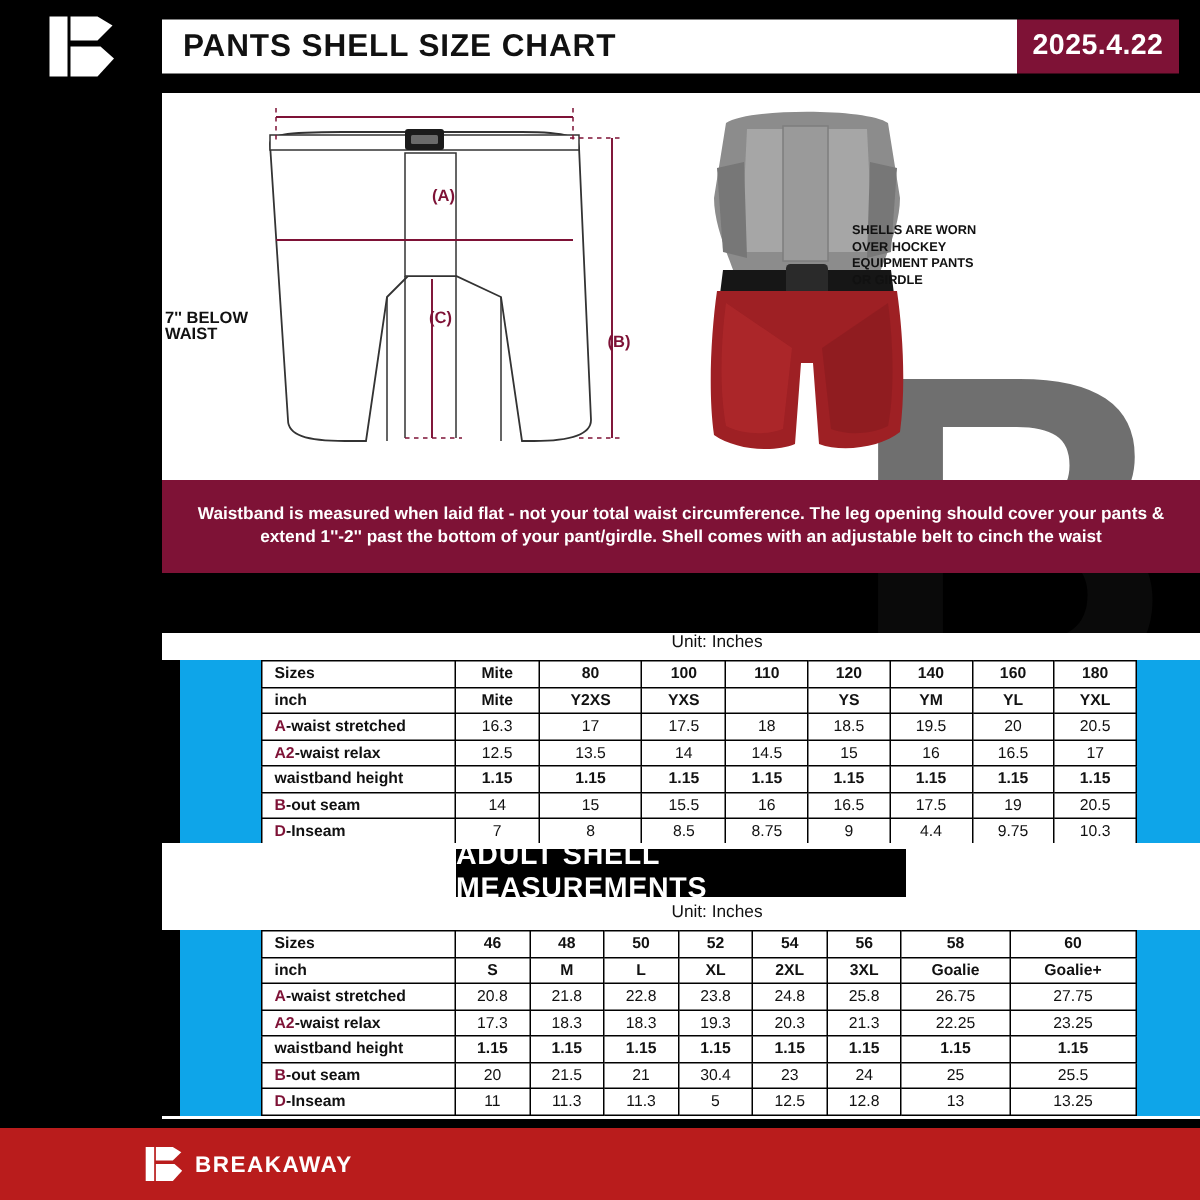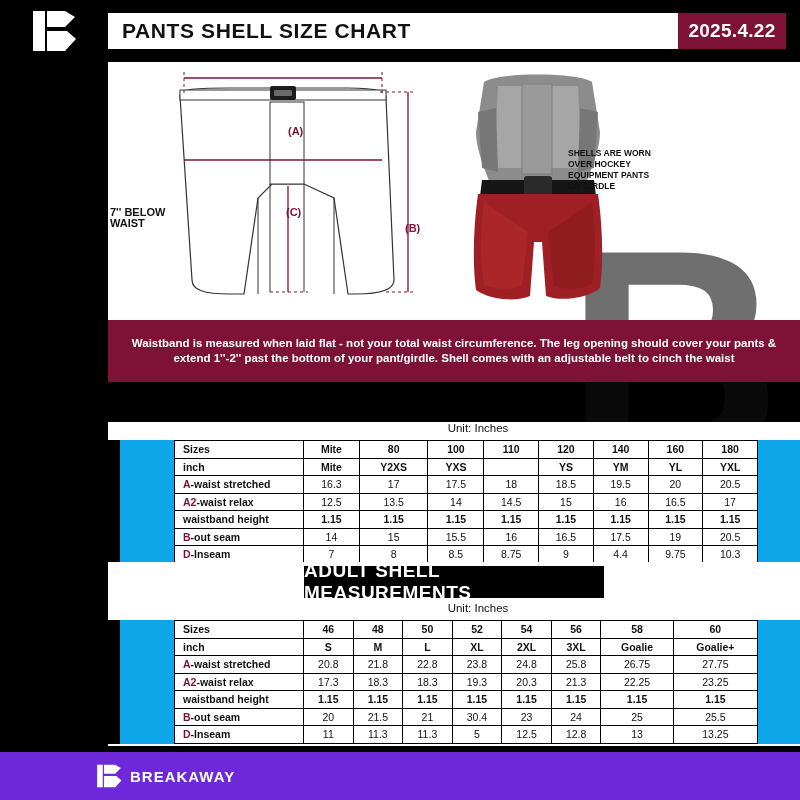--- a/index.html
+++ b/index.html
@@ -92,21 +92,21 @@
   td{
     border:1px solid #000;height:16.5px;font-size:10.5px;color:#111;text-align:center;
     padding:0 2px;
   }
   td.first{width:118px;text-align:left;padding-left:8px;font-weight:bold;}
   td.hdr{font-weight:bold;}
   .mx{color:#7e1236;font-weight:bold;}
 
   
   .footer{
-    position:absolute;left:0;top:752px;width:800px;height:48px;background:#6d28d9;
+    position:absolute;left:0;top:752px;width:800px;height:48px;background:#b91c1c;
     display:flex;align-items:center;gap:24px;
   }
   .footer-logo{
     width:258px;height:48px;display:flex;align-items:center;padding-left:96px;
     box-sizing:border-box;color:#fff;
   }
   .footer-logo .brand{
     font-size:15px;font-weight:bold;letter-spacing:1px;margin-left:8px;color:#fff;
   }
   .footer-text{

